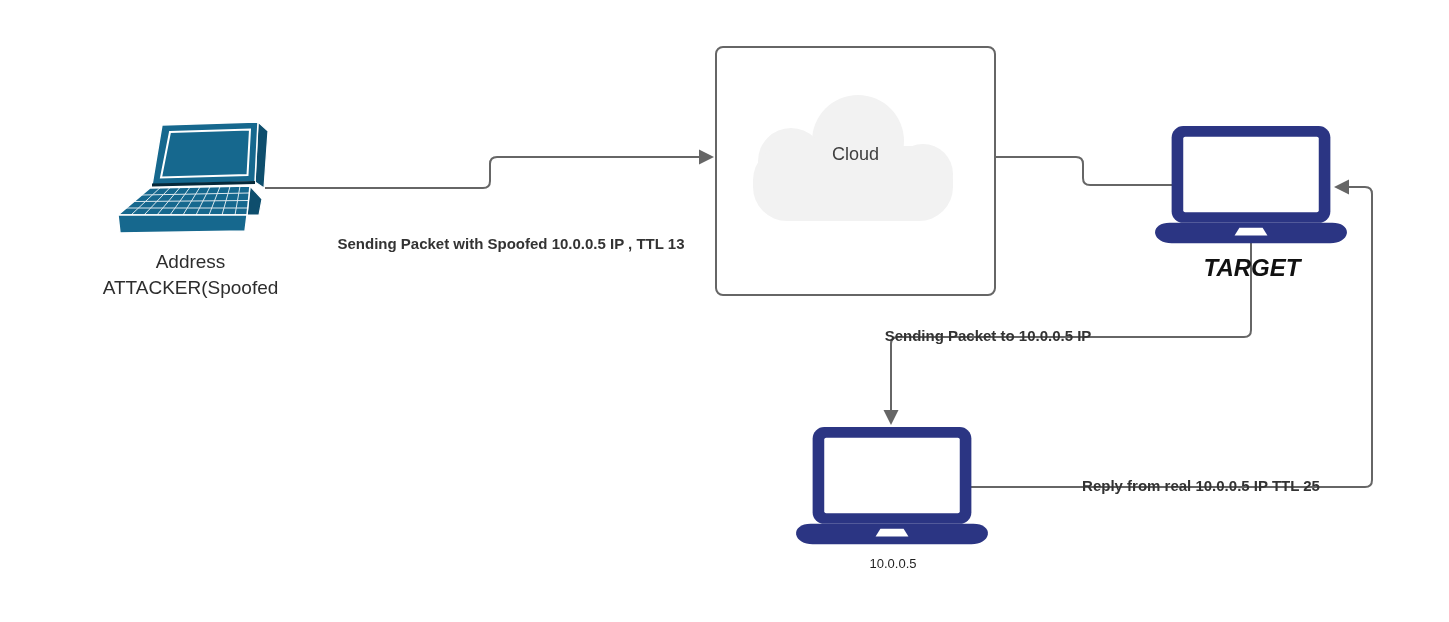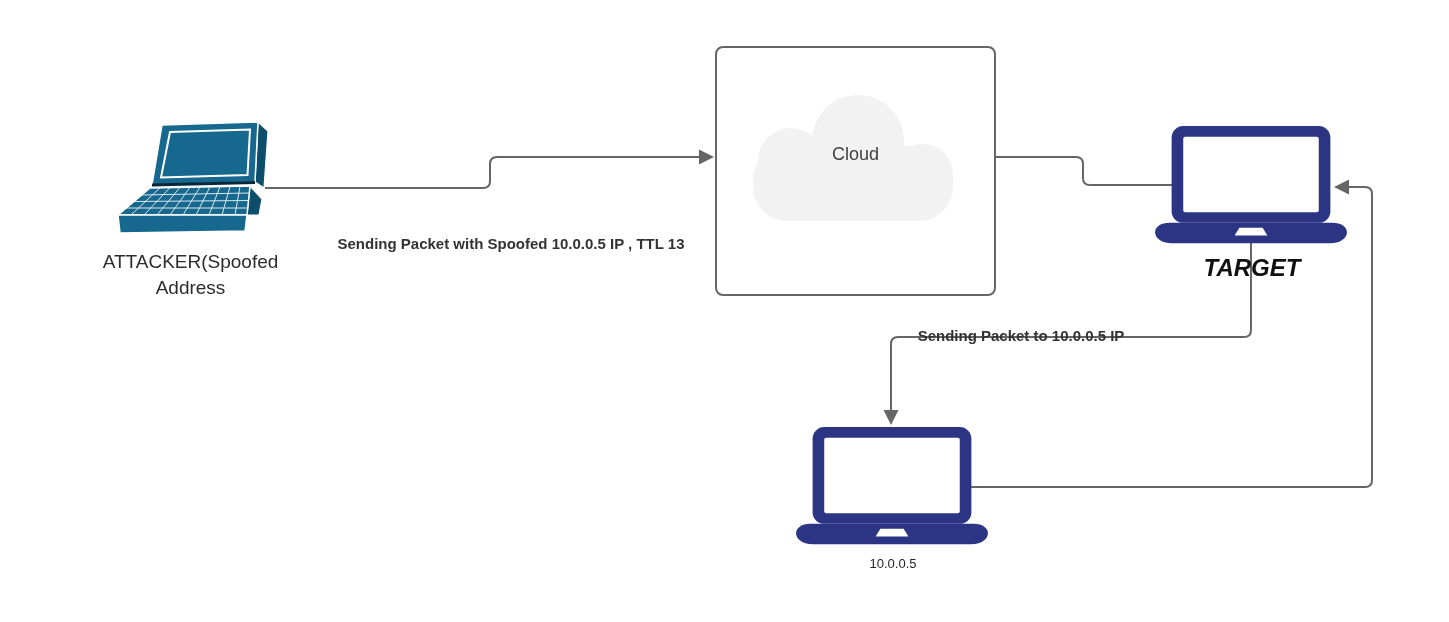--- a/index.html
+++ b/index.html
@@ -30,21 +30,21 @@
     font-size: 18px; color: #404040; white-space: nowrap;
   }
 
   
   .edge-label {
     position: absolute; transform: translateX(-50%);
     font-size: 15px; font-weight: bold; color: #333333;
     white-space: nowrap; z-index: 5;
   }
   .edge-label.e1 { left: 511px; top: 191px; margin-top: 44px; }
-  .edge-label.e2 { left: 1021px; top: 327px; }
+  .edge-label.e2 { left: 988px; top: 327px; }
   .edge-label.e3 { left: 1201px; top: 477px; }
 
   
   .node-label { position: absolute; color: #2d2d2d; text-align: center; z-index: 5; }
   .attacker-label { left: 88px; top: 249px; width: 205px; font-size: 19px; line-height: 26px; }
   .target-label { left: 1252px; top: 254px; transform: translateX(-50%);
                   font-size: 24px; font-weight: bold; font-style: italic; color: #111111; white-space: nowrap; }
   .realhost-label { left: 893px; top: 556px; transform: translateX(-50%);
                     font-size: 13px; color: #1f1f1f; white-space: nowrap; }
 
@@ -100,22 +100,22 @@
       <line x1="127" y1="67.4" x2="119" y2="96"></line>
       <line x1="137" y1="67.2" x2="132" y2="96"></line>
       <line x1="39" y1="76" x2="146" y2="74"></line>
       <line x1="31" y1="82.5" x2="145.5" y2="81.5"></line>
       <line x1="23" y1="89" x2="144.5" y2="89"></line>
     </g>
 
     <polygon points="15,96 144,96 142,112 17,114" fill="#16688e" stroke="#ffffff" stroke-width="1.5"></polygon>
   </svg>
   <div class="node-label attacker-label">
+    <div>Address</div>
     <div>ATTACKER(Spoofed</div>
-    <div>Address</div>
   </div>
 
   <div class="abs cloud-box">
     <svg width="277" height="217" viewBox="0 0 277 217">
       <g fill="#f2f2f2">
         <circle cx="141" cy="93" r="46"></circle>
         <circle cx="74" cy="113" r="33"></circle>
         <circle cx="206" cy="126" r="30"></circle>
         <rect x="36" y="98" width="200" height="75" rx="34"></rect>
       </g>
@@ -134,14 +134,15 @@
   <svg class="abs icon-realhost" width="194" height="121" viewBox="0 0 200 125">
     <rect x="18" y="0" width="164" height="100" rx="12" fill="#2b3583"></rect>
     <rect x="30" y="11" width="140" height="78" rx="2" fill="#ffffff"></rect>
     <path d="M16,100 L184,100 C194,100 200,105 199,111 C198,117 191,121 182,121 L18,121 C9,121 2,117 1,111 C0,105 6,100 16,100 Z" fill="#2b3583"></path>
     <polygon points="88,105 112,105 117,113 83,113" fill="#ffffff"></polygon>
   </svg>
   <div class="node-label realhost-label">10.0.0.5</div>
 
   <div class="edge-label e1">Sending Packet with Spoofed 10.0.0.5 IP , TTL 13</div>
   <div class="edge-label e2">Sending Packet to 10.0.0.5 IP</div>
+  <div class="edge-label e3">Reply from real 10.0.0.5 IP TTL 25</div>
 
 </div>
 
 </body></html>

